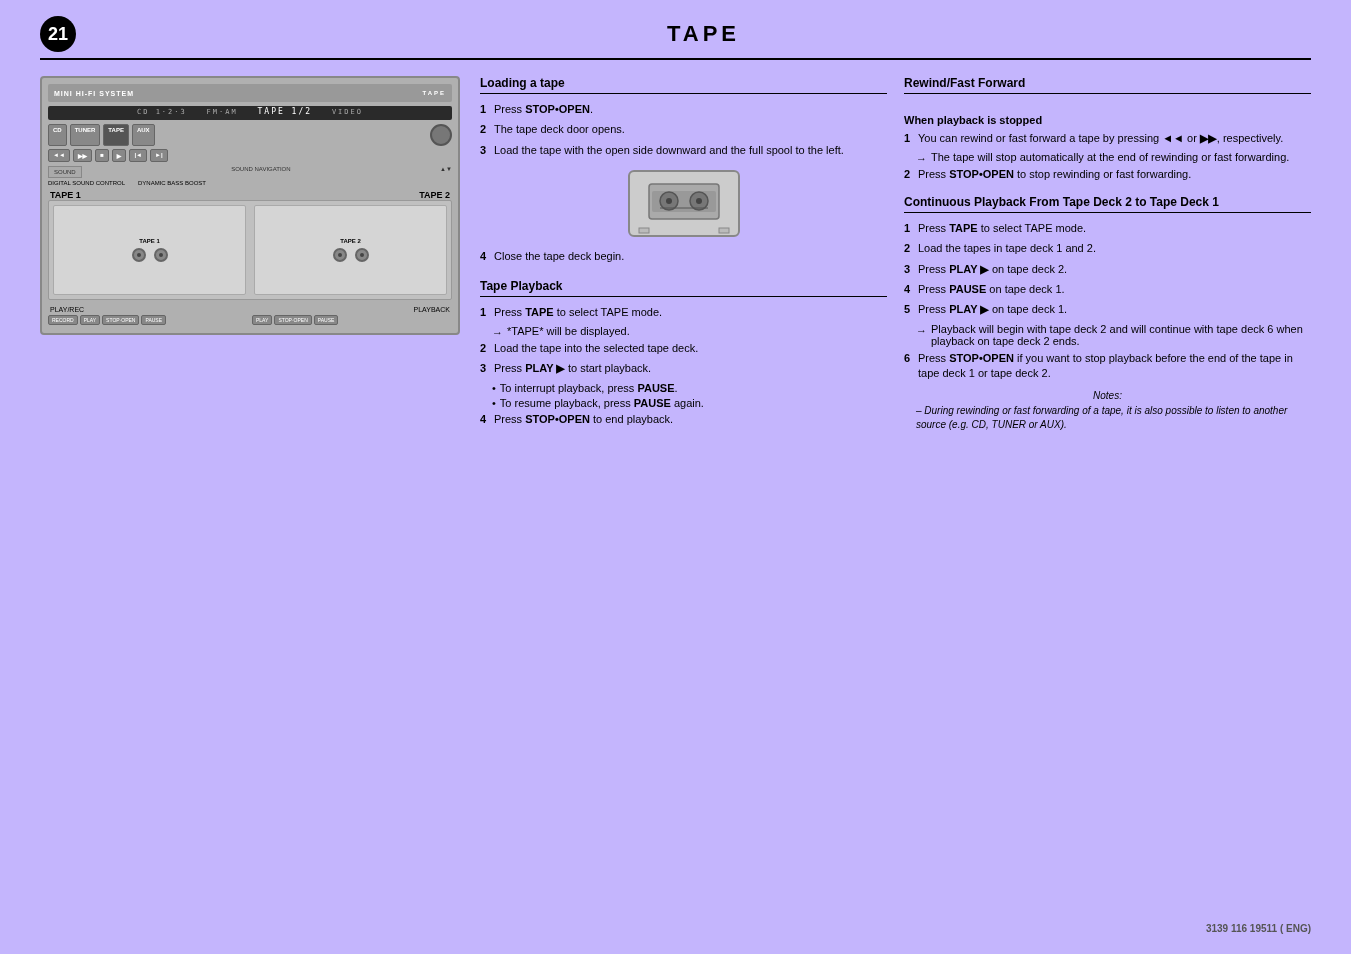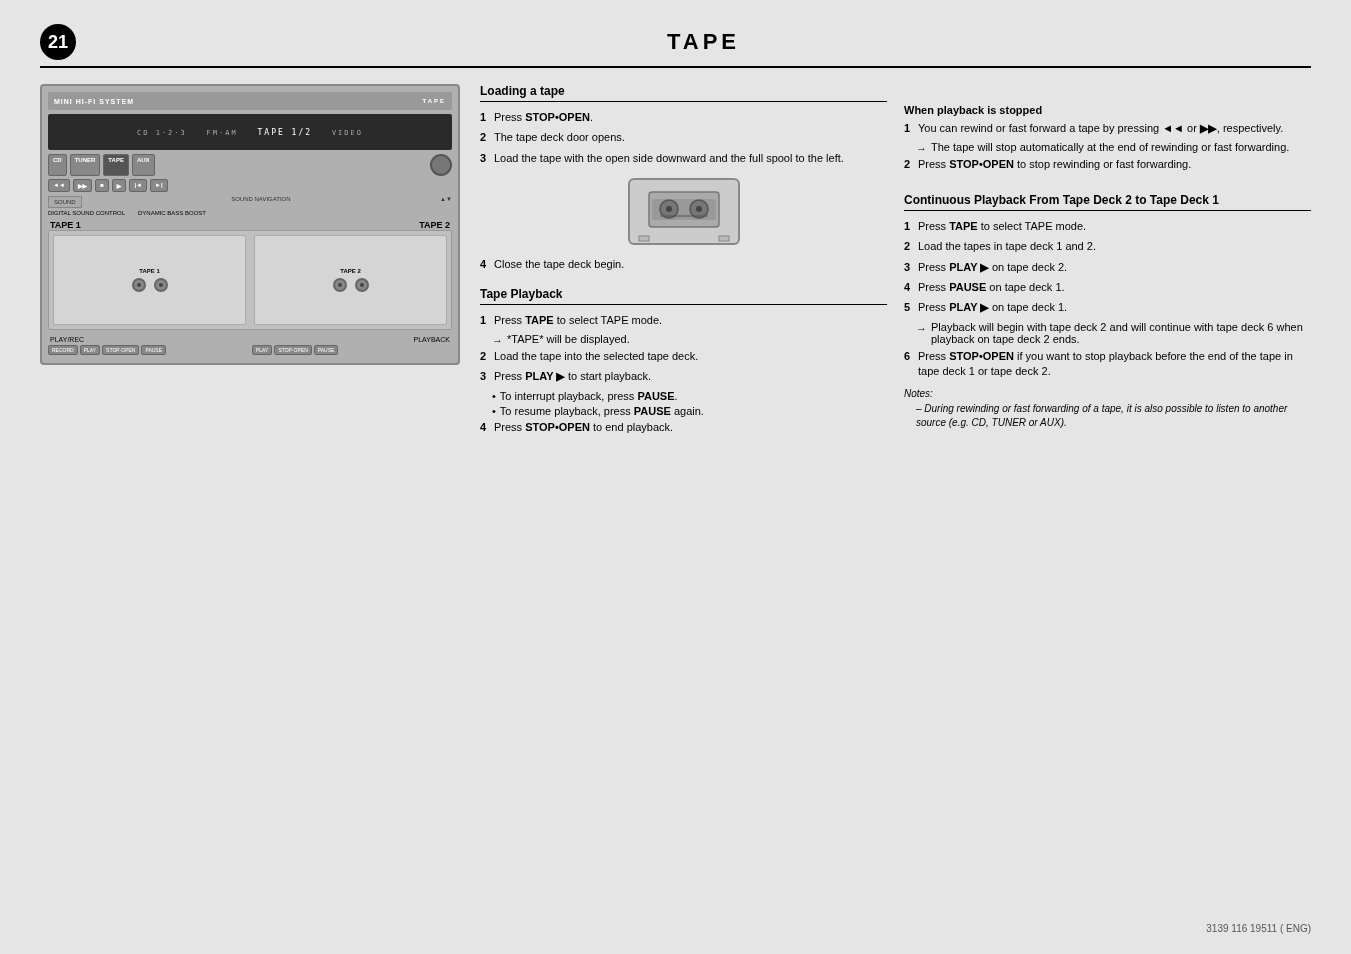--- a/index.html
+++ b/index.html
@@ -8,22 +8,22 @@
       font-family: Arial, Helvetica, sans-serif;
       font-size: 11px;
       color: #000;
       width: 1351px;
       min-height: 954px;
     }
 
     .page-container {
       width: 1351px;
       min-height: 954px;
-      background: #e5e5e5;
-      padding: 24px 40px;
+      background: #c4b5fd;
+      padding: 16px 40px;
       position: relative;
     }
 
     
     .page-header {
       display: flex;
       align-items: center;
       border-bottom: 2px solid #000;
       margin-bottom: 16px;
       padding-bottom: 6px;
@@ -142,20 +142,21 @@
     }
 
     .notes-section {
       margin-top: 8px;
     }
 
     .notes-title {
       font-style: italic;
       font-size: 10px;
       margin-bottom: 3px;
+      text-align: center;
     }
 
     .notes-text {
       font-style: italic;
       font-size: 10px;
       line-height: 1.4;
       padding-left: 12px;
     }
 
     
@@ -165,20 +166,21 @@
       margin: 8px 0;
     }
 
     
     .page-footer {
       position: absolute;
       bottom: 20px;
       right: 40px;
       font-size: 10px;
       color: #555;
+      font-weight: bold;
     }
 
     
     .device-box {
       background: #b0b0b0;
       border: 2px solid #888;
       border-radius: 4px;
       padding: 6px;
       margin: 0;
     }
@@ -192,25 +194,25 @@
       padding: 0 6px;
       margin-bottom: 4px;
       font-size: 7px;
       color: #fff;
       font-weight: bold;
       letter-spacing: 1px;
     }
 
     .device-display-area {
       background: #2a2a2a;
-      height: 36px;
+      height: 14px;
       border-radius: 2px;
       margin-bottom: 4px;
       display: flex;
-      align-items: center;
+      align-items: flex-start;
       justify-content: center;
     }
 
     .device-display-text {
       color: #00ff88;
       font-size: 9px;
       letter-spacing: 2px;
       font-family: monospace;
     }
 
@@ -486,36 +488,37 @@
         </div>
         <div class="step">
           <span class="step-number">4</span>
           <span class="step-text">Press <span class="bold">STOP•OPEN</span> to end playback.</span>
         </div>
 
       </div>
 
       <div class="far-right-column">
 
+        <div class="section-title">Rewind/Fast Forward</div>
         <div class="subsection-title">When playback is stopped</div>
 
         <div class="step">
           <span class="step-number">1</span>
           <span class="step-text">You can rewind or fast forward a tape by pressing <span class="bold">◄◄</span> or <span class="bold">▶▶</span>, respectively.</span>
         </div>
         <div class="arrow-indicator">
           <span class="arrow-sym">→</span>
           <span>The tape will stop automatically at the end of rewinding or fast forwarding.</span>
         </div>
         <div class="step">
           <span class="step-number">2</span>
           <span class="step-text">Press <span class="bold">STOP•OPEN</span> to stop rewinding or fast forwarding.</span>
         </div>
 
-        <div class="section-title" style="margin-top:20px;">Continuous Playback From Tape Deck 2 to Tape Deck 1</div>
+        <div class="section-title" style="margin-top:12px;">Continuous Playback From Tape Deck 2 to Tape Deck 1</div>
 
         <div class="step">
           <span class="step-number">1</span>
           <span class="step-text">Press <span class="bold">TAPE</span> to select TAPE mode.</span>
         </div>
         <div class="step">
           <span class="step-number">2</span>
           <span class="step-text">Load the tapes in tape deck 1 and 2.</span>
         </div>
         <div class="step">

